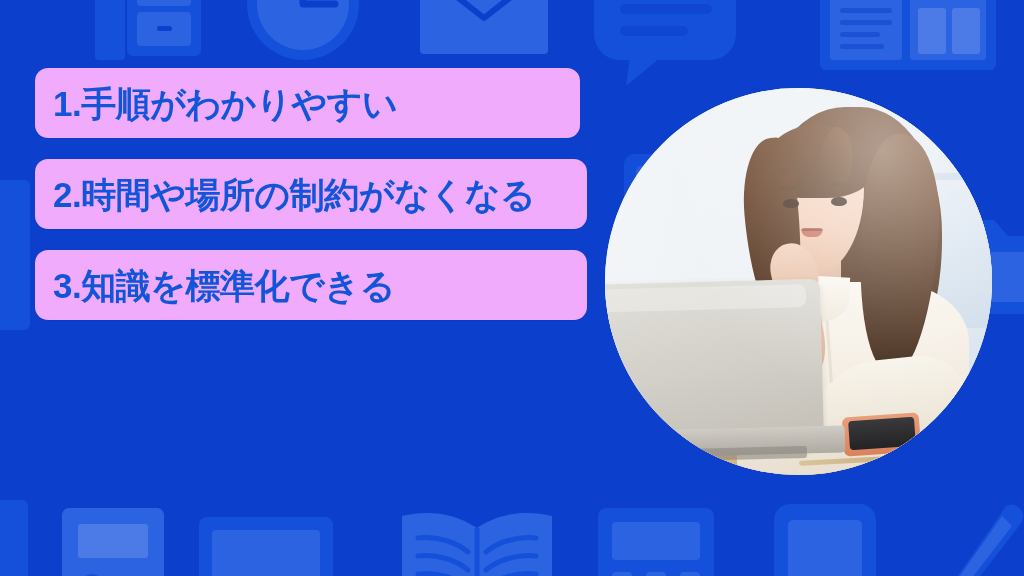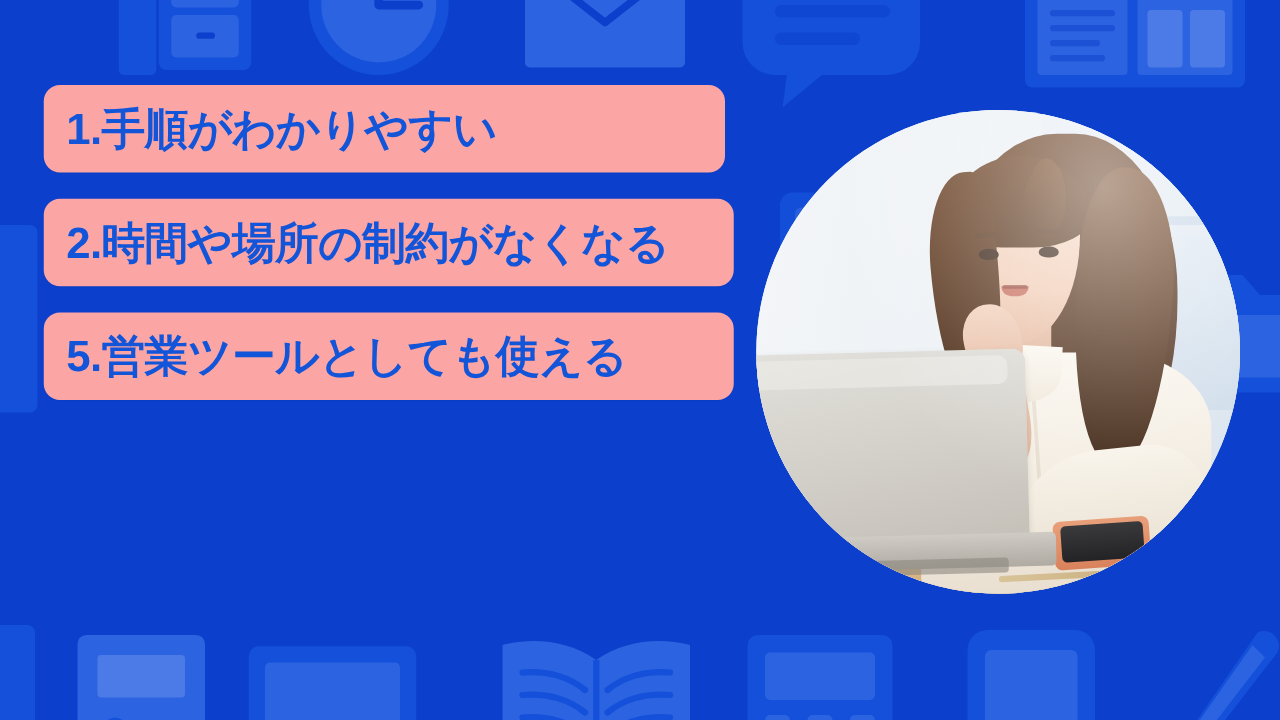--- a/index.html
+++ b/index.html
@@ -45,21 +45,21 @@
     top: 68px;
     width: 552px;
     display: flex;
     flex-direction: column;
     gap: 21px;
     z-index: 6;
   }
 
   .pill {
     height: 70px;
-    background: #fca5a5;
+    background: #f0abfc;
     border-radius: 13px;
     display: flex;
     align-items: center;
     box-sizing: border-box;
     padding: 0 14px 0 18px;
     box-shadow: 0 1px 0 rgba(0,0,0,0.04);
   }
 
   .pill-text {
     color: #1355D8;
@@ -477,21 +477,21 @@
   </div>
 
   <div id="list">
     <div class="pill w1">
       <span class="pill-text">1.手順がわかりやすい</span>
     </div>
     <div class="pill w2">
       <span class="pill-text">2.時間や場所の制約がなくなる</span>
     </div>
     <div class="pill w2">
-      <span class="pill-text">5.営業ツールとしても使える</span>
+      <span class="pill-text">3.知識を標準化できる</span>
     </div>
   </div>
 
   <div id="photo" aria-label="ノートパソコンを見て微笑む女性">
     <div class="ph wall"></div>
     <div class="ph wall-panel-a"></div>
     <div class="ph wall-panel-b"></div>
     <div class="ph wall-shelf"></div>
 
     <div class="ph desk-edge"></div>

